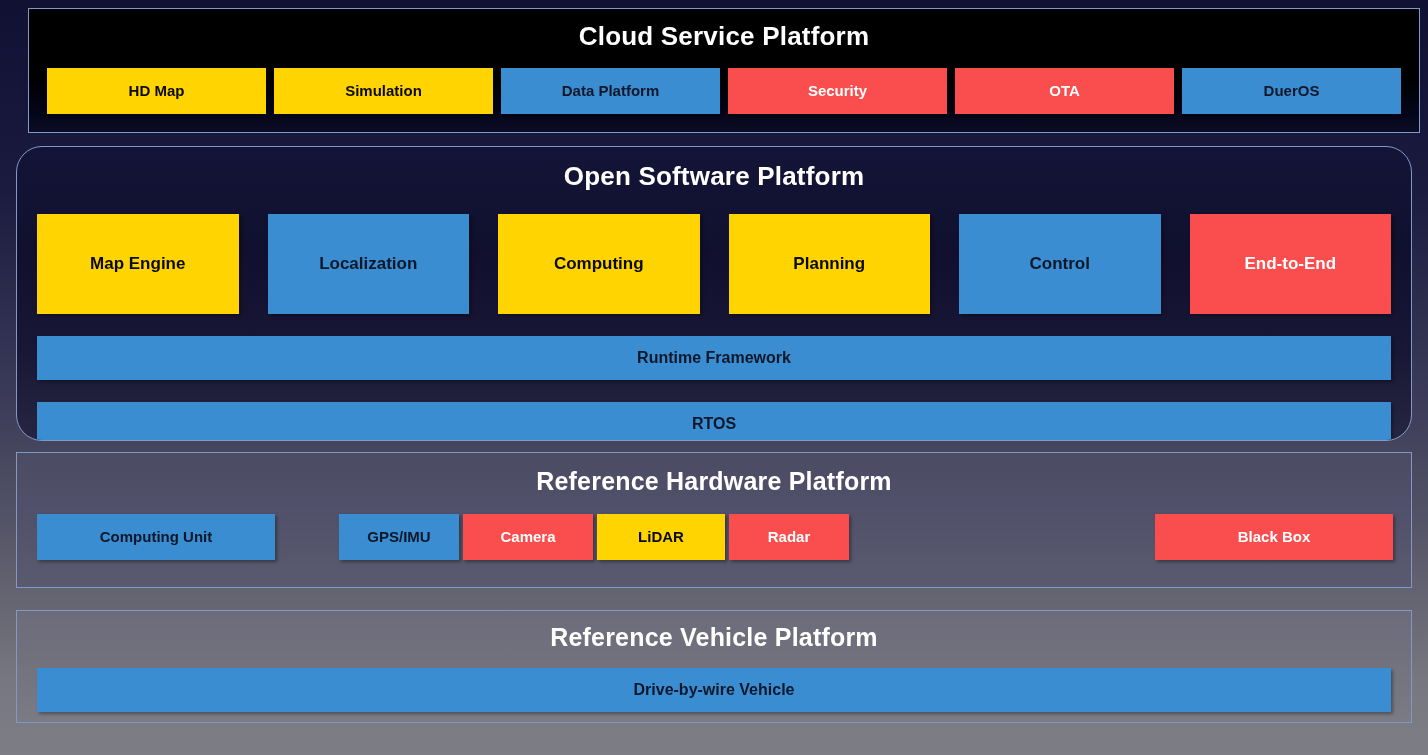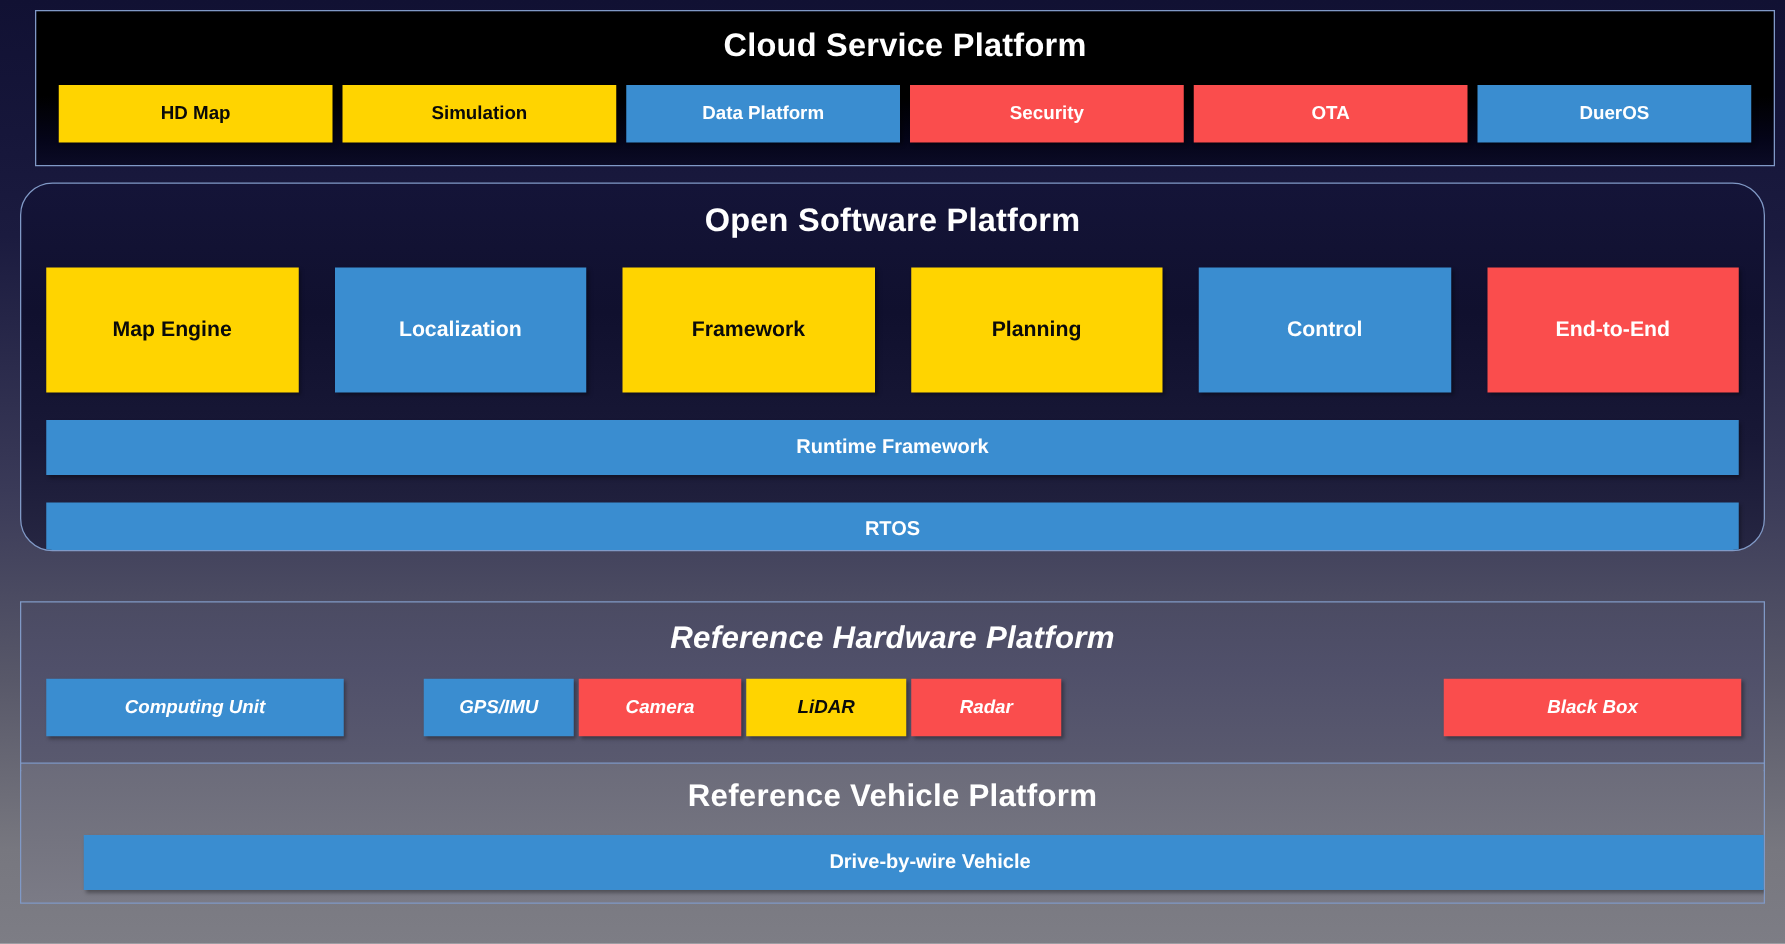--- a/index.html
+++ b/index.html
@@ -75,24 +75,23 @@
     height: 100px;
   }
   #software .full-row {
     padding: 0 20px;
     margin-top: 22px;
   }
   #software .full-bar { height: 44px; width: 100%; }
 
   
   #hardware {
-    left: 16px; top: 481px;
+    left: 16px; top: 452px;
     width: 1396px; height: 136px;
     background: linear-gradient(180deg,#4b4b63 0%, #50506a 40%, #5a5a6f 100%);
-    font-style: italic;
   }
   #hardware .layer-title { font-size: 25px; margin-top: 14px; }
   #hardware .hw-row {
     position: relative;
     margin-top: 18px;
     height: 46px;
   }
   #hardware .hw {
     position: absolute;
     height: 46px;
@@ -100,35 +99,35 @@
   }
 
   
   #vehicle {
     left: 16px; top: 610px;
     width: 1396px; height: 113px;
     background: linear-gradient(180deg,#6b6b7a 0%, #73737f 50%, #7b7b86 100%);
   }
   #vehicle .layer-title { font-size: 25px; margin-top: 12px; text-align: center; }
   #vehicle .full-row { padding: 0 20px; margin-top: 16px; }
-  #vehicle .full-bar { height: 44px; width: 100%; margin-left: 30px; }
+  #vehicle .full-bar { height: 44px; width: 100%; }
 
   
   .box {
     display: flex;
     align-items: center;
     justify-content: center;
     text-align: left;
     font-weight: bold;
     font-size: 15px;
     line-height: 1.15;
     box-shadow: 2px 2px 3px rgba(0,0,0,0.35);
   }
   .box.yellow { background: #ffd400; color: #0a0a0a; }
-  .box.blue   { background: #3a8dd0; color: #ffffff; }
+  .box.blue   { background: #3a8dd0; color: #0f172a; }
   .box.red    { background: #fa4d4d; color: #ffffff; }
 
   .mod.box { font-size: 17px; }
   .full-bar.box { font-size: 16px; }
   #cloud .cell.box { font-size: 15px; }
   #hardware .hw.box { font-size: 15px; }
   #vehicle .full-bar.box { font-size: 16px; }
 </style>
 </head>
 <body>
@@ -143,21 +142,21 @@
     <div class="cell box red">OTA</div>
     <div class="cell box blue">DuerOS</div>
   </div>
 </section>
 
 <section class="layer" id="software">
   <div class="layer-title">Open Software Platform</div>
   <div class="mod-row">
     <div class="mod box yellow">Map Engine</div>
     <div class="mod box blue">Localization</div>
-    <div class="mod box yellow">Framework</div>
+    <div class="mod box yellow">Computing</div>
     <div class="mod box yellow">Planning</div>
     <div class="mod box blue">Control</div>
     <div class="mod box red">End-to-End</div>
   </div>
   <div class="full-row">
     <div class="full-bar box blue">Runtime Framework</div>
   </div>
   <div class="full-row">
     <div class="full-bar box blue">RTOS</div>
   </div>

